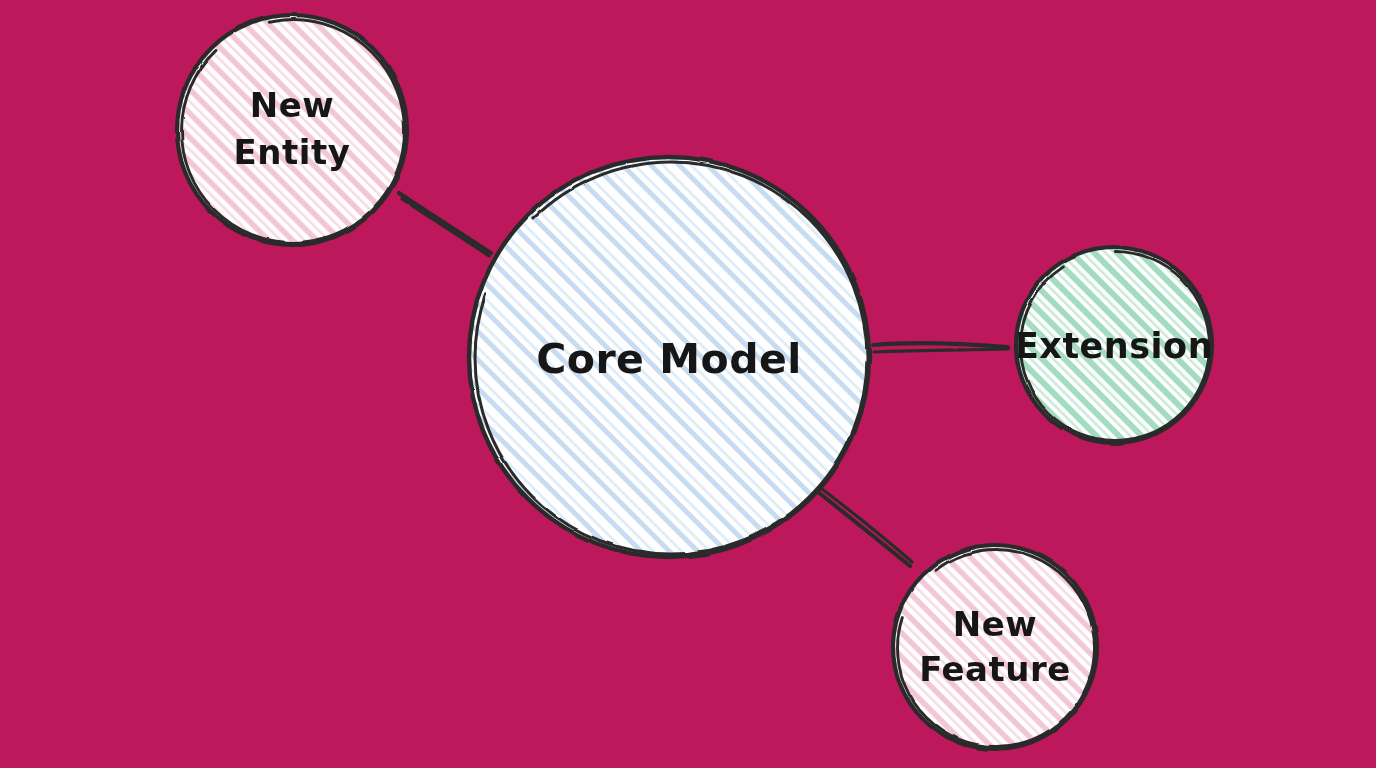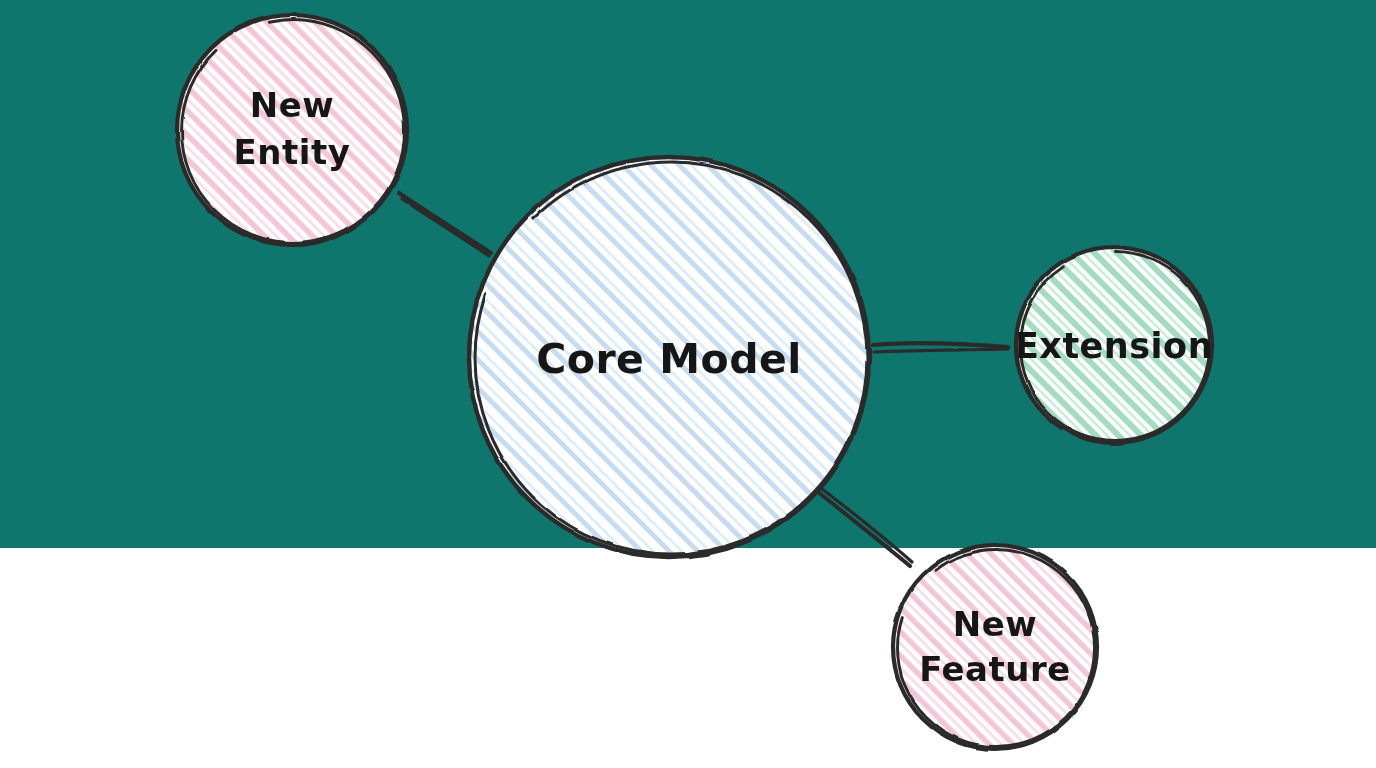--- a/index.html
+++ b/index.html
@@ -9,22 +9,22 @@
   }
   body {
     width: 1376px;
     height: 768px;
     overflow: hidden;
     font-family: "DejaVu Sans", sans-serif;
   }
   #canvas-root {
     position: relative;
     width: 1376px;
-    height: 548px;
-    background: #0f766e;
+    height: 768px;
+    background: #be185d;
   }
   #sketch-svg {
     position: absolute;
     top: 0;
     left: 0;
     width: 1376px;
     height: 768px;
     display: block;
   }
   .node-label {

